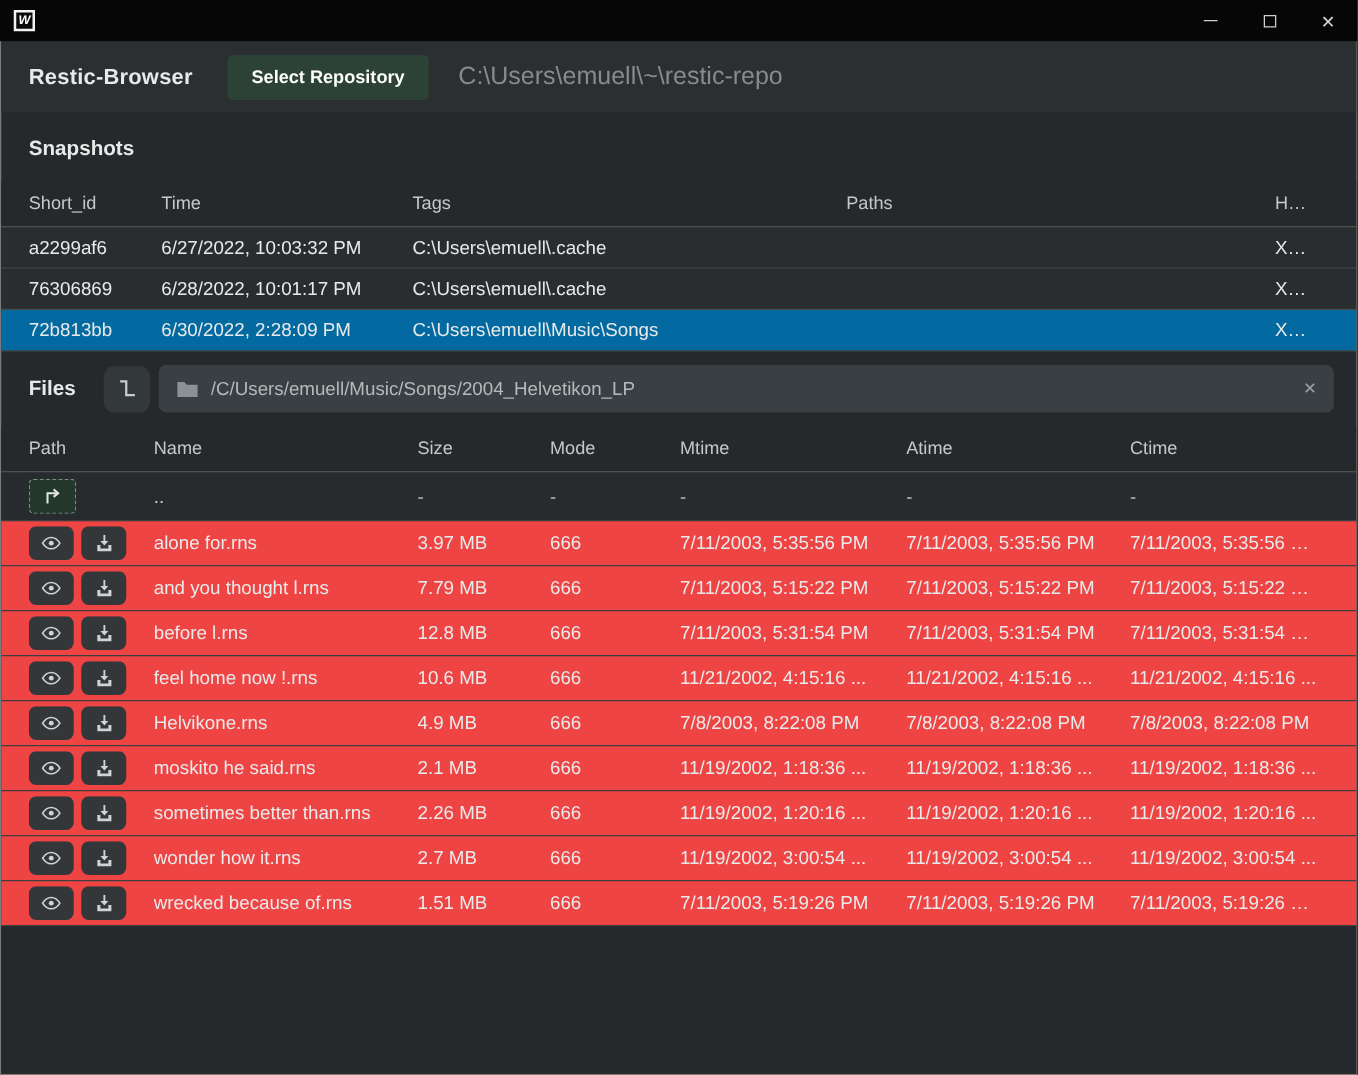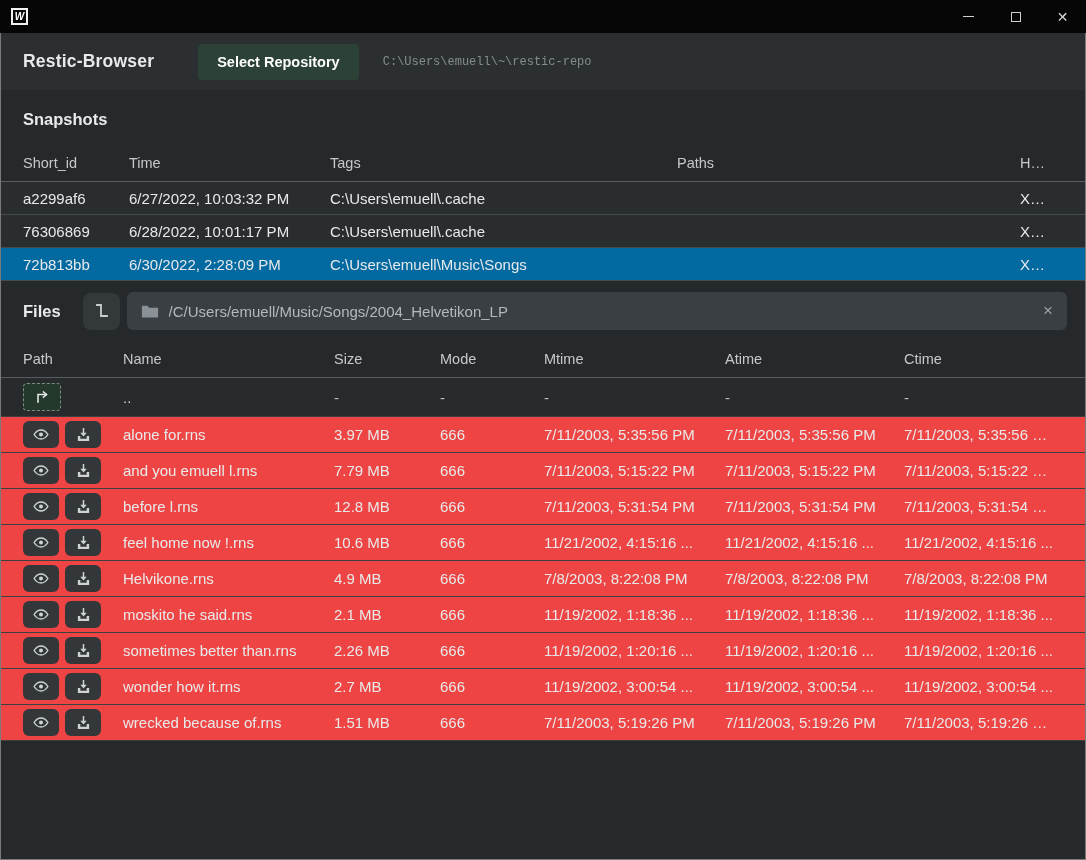--- a/index.html
+++ b/index.html
@@ -29,25 +29,25 @@
   .min-glyph { width:11px; height:1px; background:#cfcfcf; display:block; }
   .max-glyph { width:10px; height:10px; border:1px solid #cfcfcf; display:block; }
   .close-glyph { font-size:14px; line-height:1; color:#d6d6d6; }
   
   .header {
     height:57px; background:#2b2f31; display:flex; align-items:center;
     padding:0 22px; flex-shrink:0;
   }
   .app-title { font-size:17.5px; font-weight:bold; letter-spacing:.2px; }
   .select-repo-btn {
-    margin-left:44px; background:#2c4237; color:#fff; font-weight:bold;
+    margin-left:28px; background:#2c4237; color:#fff; font-weight:bold;
     font-size:14.5px; border:none; border-radius:4px; padding:10px 19px;
     font-family:inherit; cursor:pointer;
   }
-  .repo-path { margin-left:24px; font-size:12px; color:#868c8e;font-family:Liberation Mono, monospace; }
+  .repo-path { margin-left:24px; font-size:20px; color:#868c8e; }
   
   .section-heading { font-size:16.5px; font-weight:bold; padding:20px 22px 16px 22px; }
   
   .snap-grid { display:grid; grid-template-columns:94px 189px 335px 331px 1fr; align-items:center; padding:0 22px;gap:12px; }
   .files-grid { display:grid; grid-template-columns:100px 211px 106px 104px 181px 179px 1fr; align-items:center; padding:0 22px; }
   .thead {
     color:#c6c9cb; font-size:14.5px; height:37px;
     border-bottom:1px solid #595d5f; background:#26292b;
   }
   .cell { overflow:hidden; white-space:nowrap; text-overflow:ellipsis; padding-right:10px; }
@@ -225,21 +225,21 @@
             <circle cx="12" cy="8" r="2.6" fill="currentColor" stroke="none"></circle>
           </svg>
         </button>
         <button class="icon-btn">
           <svg width="15" height="15" viewBox="0 0 16 16" fill="currentColor">
             <path d="M7.2 1 h1.6 v5.2 h2.6 L8 10 4.6 6.2 h2.6 Z"></path>
             <path d="M2 9.5 h2.6 v3 h6.8 v-3 H14 V15 H2 Z"></path>
           </svg>
         </button>
       </div>
-      <div class="cell">and you emuell l.rns</div>
+      <div class="cell">and you thought l.rns</div>
       <div class="cell">7.79 MB</div>
       <div class="cell">666</div>
       <div class="cell">7/11/2003, 5:15:22 PM</div>
       <div class="cell">7/11/2003, 5:15:22 PM</div>
       <div class="cell">7/11/2003, 5:15:22 PM</div>
     </div>
       <div class="files-grid file-row">
       <div class="cell actions">
         <button class="icon-btn">
           <svg width="18" height="13" viewBox="0 0 24 16" fill="none" stroke="currentColor" stroke-width="1.8">

